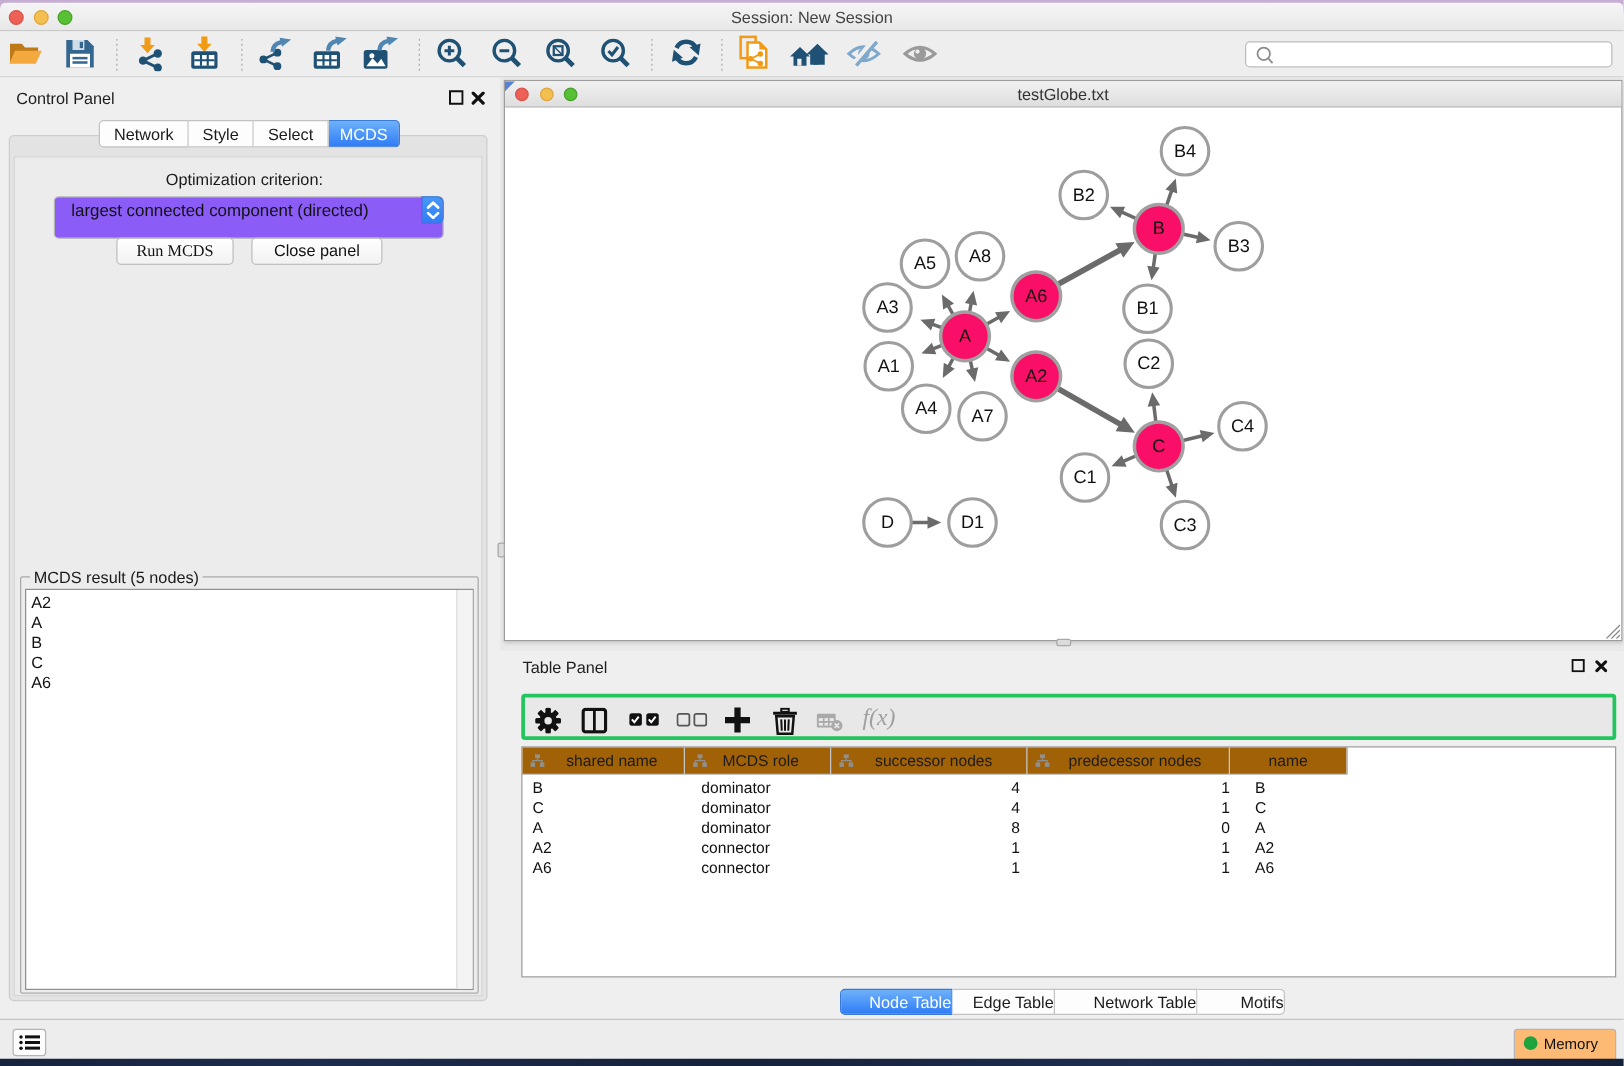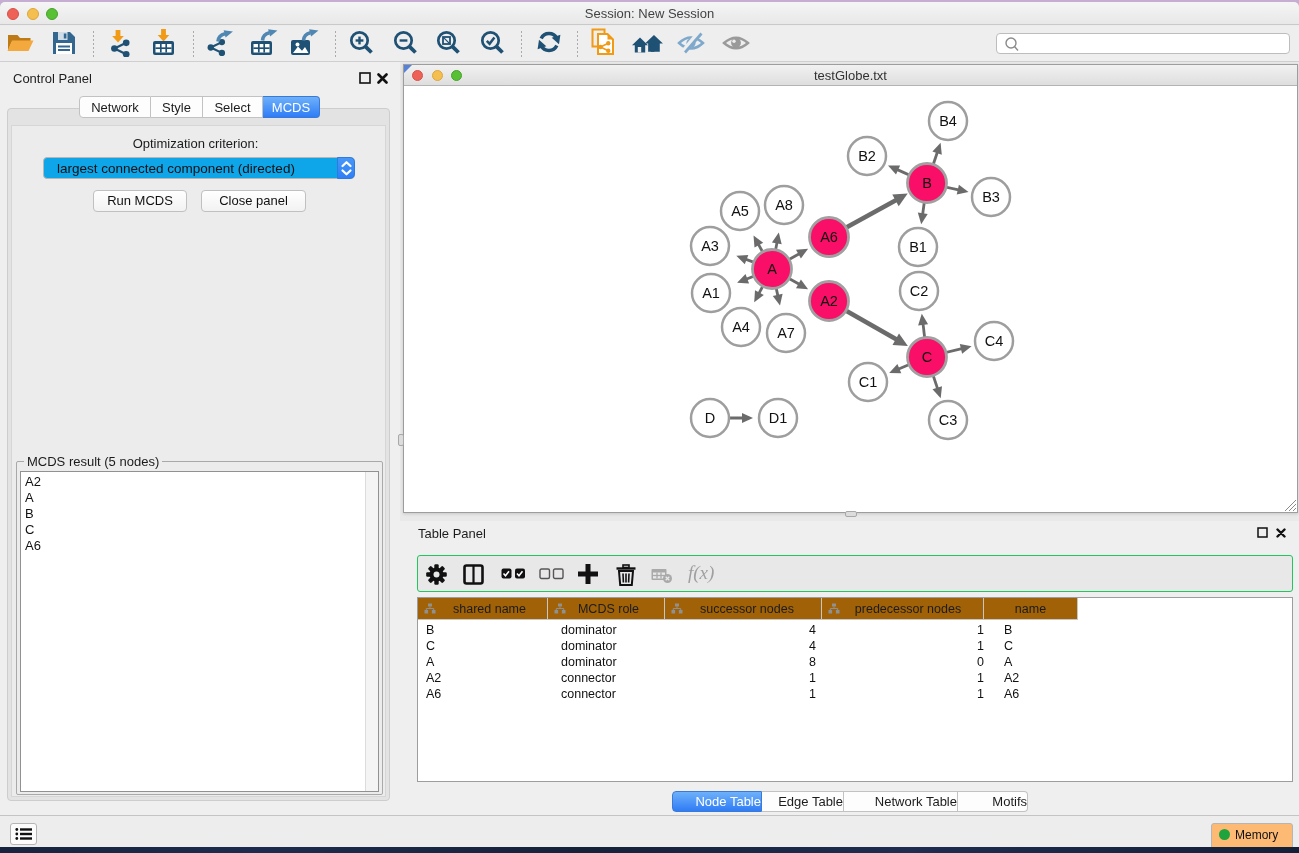--- a/index.html
+++ b/index.html
@@ -29,21 +29,21 @@
   background:#e3e3e3; border:1px solid #cdcdcd; border-radius:4px; }
 #cp-inner { position:absolute; left:3px; top:16px; width:375px; height:672px;
   background:#ececec; border:1px solid #d6d6d6; }
 #tabs { position:absolute; left:79px; top:96px; height:22px; z-index:3; display:flex; }
 .tab { height:22px; line-height:21px; font-size:13px; color:#1c1c1c; background:#fdfdfd;
   border:1px solid #c2c2c2; border-left:none; text-align:center; }
 .tab.first { border-left:1px solid #c2c2c2; border-radius:4px 0 0 4px; }
 .tab.last { border-radius:0 4px 4px 0; }
 .tab.sel { background:linear-gradient(#6eb1fa,#2f7cf6); color:#fff; border-color:#3a7ad6; }
 #optlabel { position:absolute; left:0; width:391px; top:136px; text-align:center; font-size:13px; color:#1b1b1b; }
-#combo { position:absolute; left:43px; top:157px; width:312px; height:22px; background:#0ea5e9;
+#combo { position:absolute; left:43px; top:157px; width:312px; height:34px; background:#8b5cf6;
   border:1px solid #b7b7b7; border-radius:4px; }
 #combo .ctext { position:absolute; left:13px; top:3px; font-size:13.5px; color:#111; }
 #combo .spin { position:absolute; right:-1px; top:-1px; width:18px; height:22px;
   background:linear-gradient(#4797f8,#2e7ff7); border-radius:0 5px 5px 0; border:1px solid #2f7ae0; }
 .btn { position:absolute; height:22px; background:linear-gradient(#ffffff,#f2f2f2); border:1px solid #c0c0c0;
   border-radius:4px; font-size:13px; color:#111; text-align:center; line-height:20px; }
 #fieldset { position:absolute; left:16px; top:461px; width:367px; height:334px;
   border:1px solid #a9a9a9; border-radius:2px; background:#ececec; }
 #fieldset .legend { position:absolute; left:7px; top:-8px; background:#ececec; padding:0 3px;
   font-size:13px; color:#1b1b1b;text-align:right; }
@@ -60,21 +60,21 @@
 #iwin { position:absolute; left:403px; top:64px; width:895px; height:449px;
   border:1px solid #9d9d9d; background:#fff; box-shadow:0 1px 3px rgba(0,0,0,0.15); }
 #iwin .tb { position:absolute; left:0; top:0; width:100%; height:21px;
   background:linear-gradient(#f1f1f1,#dedede); border-bottom:1px solid #b4b4b4; }
 #iwin .tb .t { position:absolute; left:0; right:0; top:3px; text-align:center; font-size:13px; color:#323232; }
 
 
 #tp { position:absolute; left:400px; top:521px; width:899px; height:294px; background:#efefef; }
 #tp .hdr { position:absolute; left:18px; top:5px; font-size:13px; color:#1d1d1d; }
 #tptoolbar { position:absolute; left:17px; top:34px; width:876px; height:37px; background:#e8e8e8;
-  border:1px solid #22c55e; border-radius:3px; }
+  border:3px solid #22c55e; border-radius:3px; }
 #ttable { position:absolute; left:17px; top:76px; width:876px; height:185px; background:#fff;
   border:1px solid #9d9d9d; }
 #thead { position:absolute; left:0; top:0; height:22px; background:#a16207; border-bottom:1px solid #c6c6c6; }
 .hc { position:absolute; top:0; height:22px; border-right:1px solid #c6c6c6; font-size:12.5px; color:#1c1c1c; }
 .hc .lbl { position:absolute; left:0; right:0; top:4px; text-align:center; }
 .trow { position:absolute; left:0; height:16px; font-size:12.5px; color:#111; }
 .tc { position:absolute; top:1px; }
 #btabs { position:absolute; left:272px; top:270px; height:21px; display:flex; z-index:2; }
 .btab { height:21px; line-height:20px; font-size:13px; color:#1c1c1c; background:#fdfdfd;
   border:1px solid #c2c2c2; border-left:none; text-align:right; }
@@ -263,21 +263,21 @@
 <div id="optlabel">Optimization criterion:</div>
 <div id="combo">
   <div class="ctext">largest connected component (directed)</div>
   <div class="spin">
       <svg width="17" height="20" viewBox="0 0 17 20" style="position:absolute;left:0;top:0">
         <path d="M4.5 8 l4 -3.8 4 3.8" fill="none" stroke="#fff" stroke-width="2.2" stroke-linecap="round" stroke-linejoin="round"></path>
         <path d="M4.5 12.5 l4 3.8 4 -3.8" fill="none" stroke="#fff" stroke-width="2.2" stroke-linecap="round" stroke-linejoin="round"></path>
       </svg>
     </div>
 </div>
-<div class="btn" style="left:93px;top:190px;width:94px;">Run MCDS</div>
+<div class="btn" style="left:93px;top:190px;width:94px;font-family:Liberation Serif, serif;">Run MCDS</div>
 <div class="btn" style="left:201px;top:190px;width:105px;">Close panel</div>
 <div id="fieldset">
   <div class="legend">MCDS result (5 nodes)</div>
   <div id="mlist">
     <div class="sb"></div>
     <div class="itm">A2</div>
       <div class="itm">A</div>
       <div class="itm">B</div>
       <div class="itm">C</div>
       <div class="itm">A6</div>

